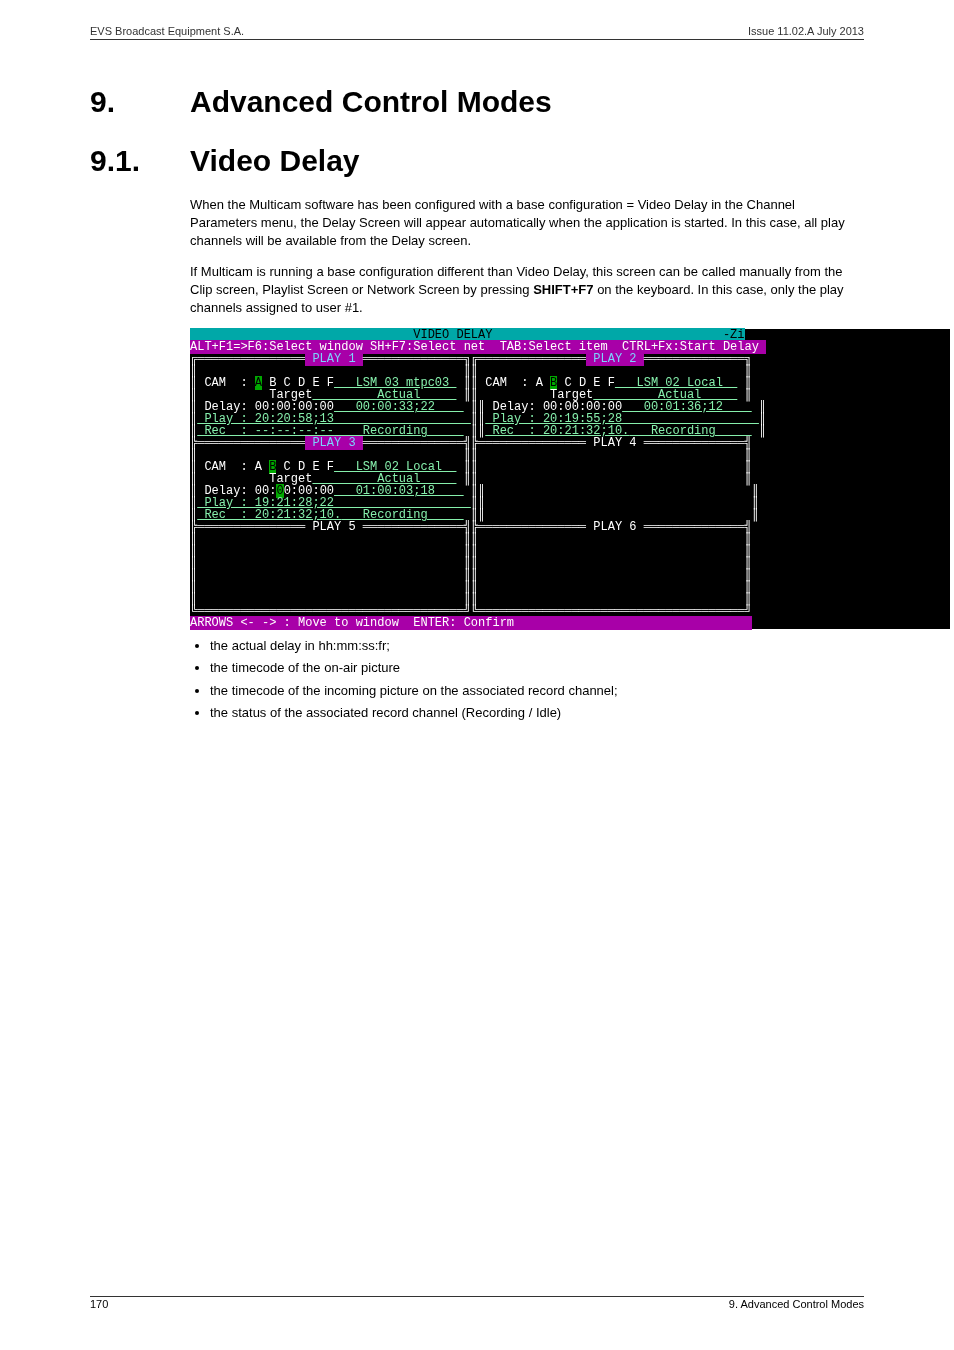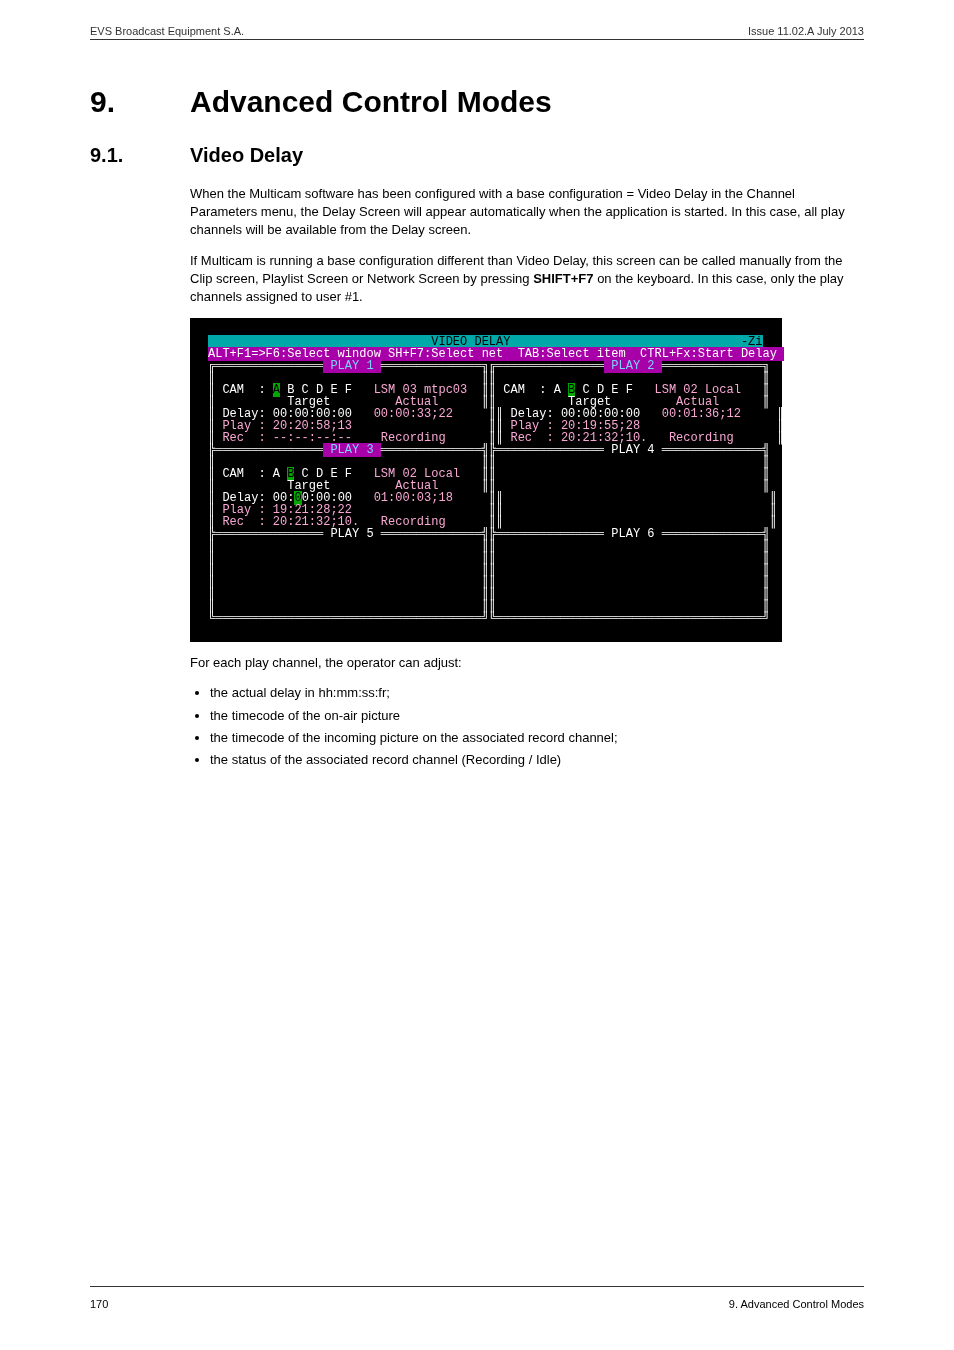--- a/index.html
+++ b/index.html
@@ -25,60 +25,60 @@
     border-bottom: 1px solid #333;
     padding-bottom: 2px;
   }
   h1.sec {
     font-size: 30px;
     font-weight: bold;
     margin: 45px 0 20px 0;
   }
   h1.sec .num { display: inline-block; width: 100px; }
   h2.sec {
-    font-size: 20px;
+    font-size: 30px;
     font-weight: bold;
     margin: 25px 0 18px 0;
   }
   h2.sec .num { display: inline-block; width: 100px; }
   .body-indent { margin-left: 100px; }
   p { font-size: 13px; line-height: 1.4; margin: 12px 0; }
   .bold { font-weight: bold; }
   ul { font-size: 13px; line-height: 1.4; padding-left: 20px; margin: 8px 0 14px 0; }
   li { margin: 4px 0; }
   .term-wrap {
     width: 660px;
     margin: 6px 0 6px 0;
   }
   .term {
     font-family: "Courier New", monospace;
     font-size: 12px;
     line-height: 1.0;
     white-space: pre;
     color: #fff;
     background: #000;
-    width: 592px;
+    width: 760px;
     box-sizing: border-box;
-    padding: 18px;
+    padding: 0;
   }
   .term .magenta-bg { background: #a800a8; color: #fff; }
   .term .cyan-bg    { background: #00a8a8; color: #000; }
-  .term .cyan       { color: #f9a8d4; }
+  .term .cyan       { color: #86efac; text-decoration: underline; }
   .term .magenta-bg2 { background: #a800a8; color: #7dd3fc; }
   .sel { background: #00a800; color: #000; }
   .footer {
     position: absolute;
     bottom: 40px;
     left: 90px;
     right: 90px;
     border-top: 1px solid #333;
     display: flex;
     justify-content: space-between;
     font-size: 11px;
-    padding-top: 11px;
+    padding-top: 1px;
   }
 </style>
 </head>
 <body>
 
 <div class="page">
   <div class="hdr">
     <span>EVS Broadcast Equipment S.A.</span>
     <span>Issue 11.02.A  July 2013</span>
   </div>
@@ -113,24 +113,23 @@
 ║<span class="cyan"> Play : 19:21:28;22                   </span>║║                                     ║
 ║<span class="cyan"> Rec  : 20:21:32;10.</span><span class="cyan">   Recording     </span> ║║                                     ║
 ╠═══════════════<span> PLAY 5 </span>══════════════╣╠═══════════════<span> PLAY 6 </span>══════════════╣
 ║                                     ║║                                     ║
 ║                                     ║║                                     ║
 ║                                     ║║                                     ║
 ║                                     ║║                                     ║
 ║                                     ║║                                     ║
 ║                                     ║║                                     ║
 ╚═════════════════════════════════════╝╚═════════════════════════════════════╝
-</div>
+<span class="magenta-bg">ARROWS &lt;- -&gt; : Move to window  ENTER: Confirm                                 </span></div>
     </div>
 
-    <p>For each play channel, the operator can adjust:</p>
 
     <ul>
       <li>the actual delay in hh:mm:ss:fr;</li>
       <li>the timecode of the on-air picture</li>
       <li>the timecode of the incoming picture on the associated record channel;</li>
       <li>the status of the associated record channel (Recording / Idle)</li>
     </ul>
   </div>
 
   <div class="footer">

